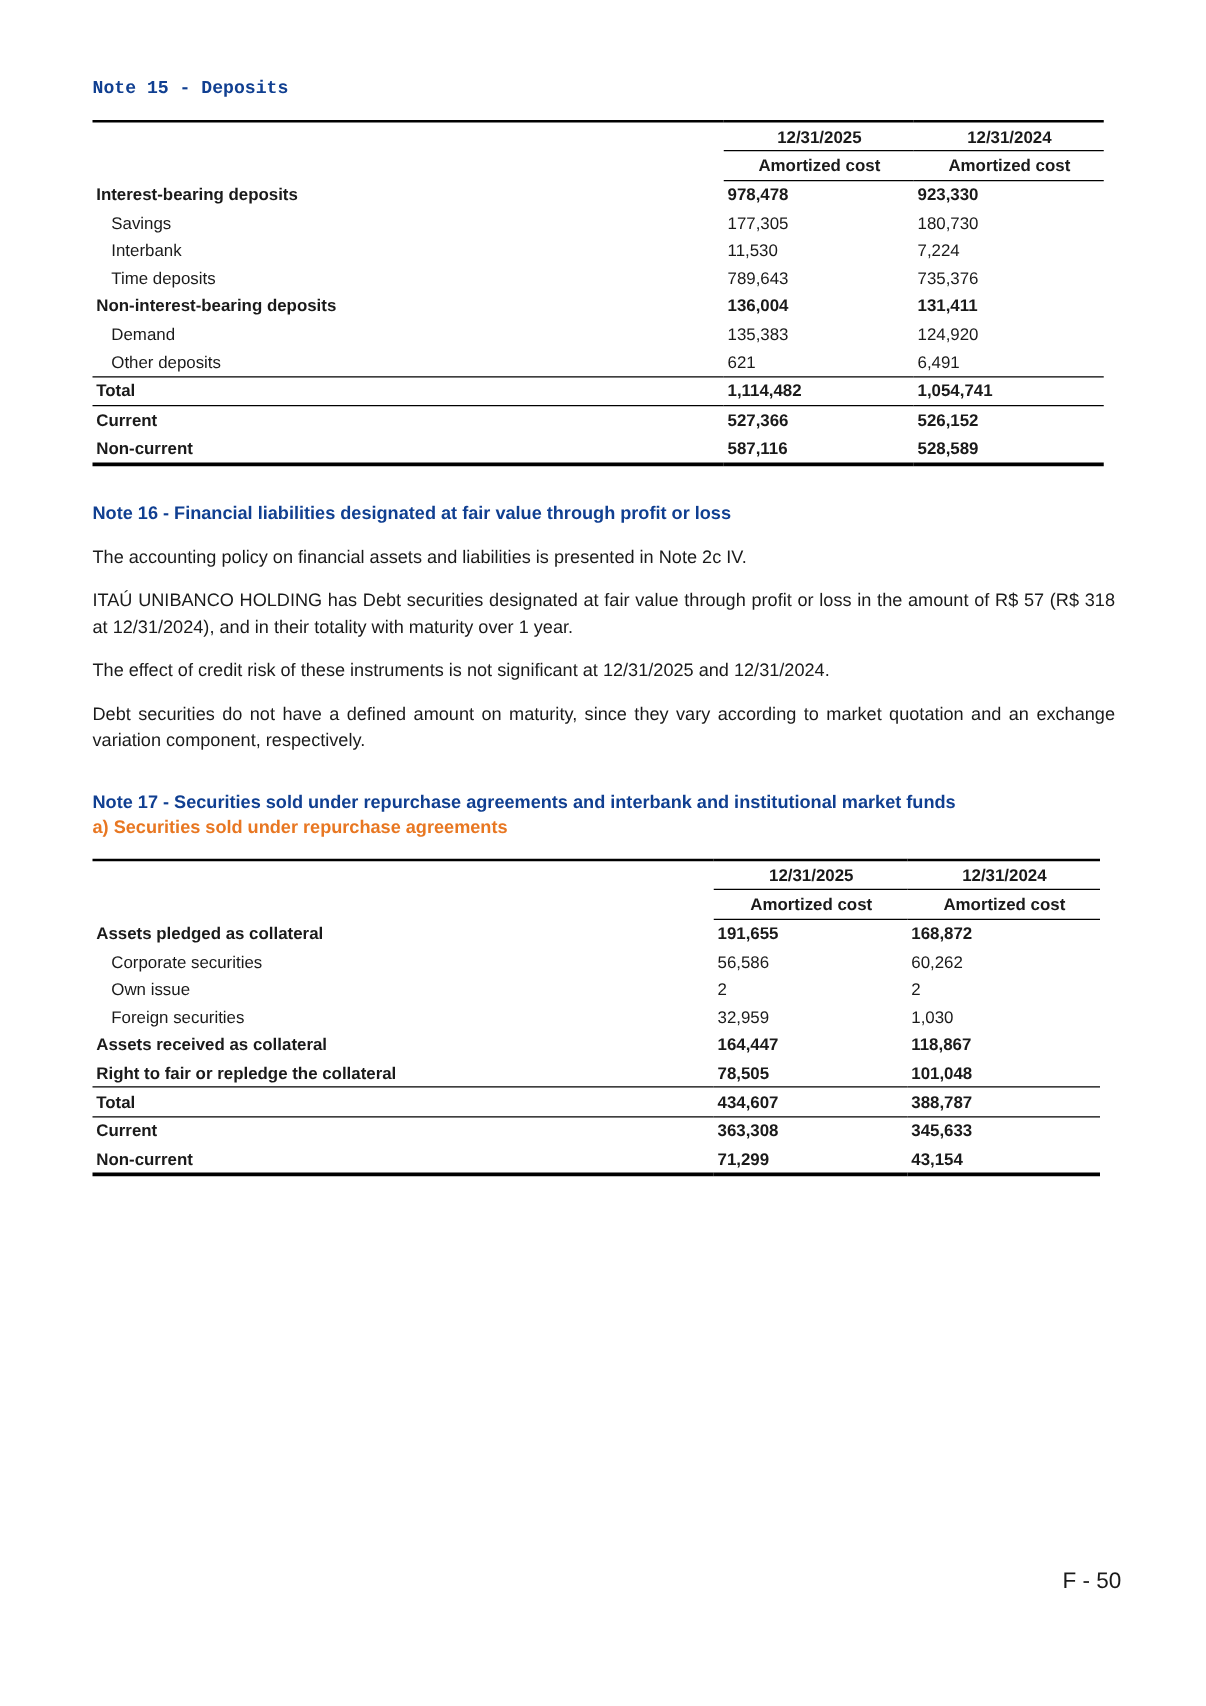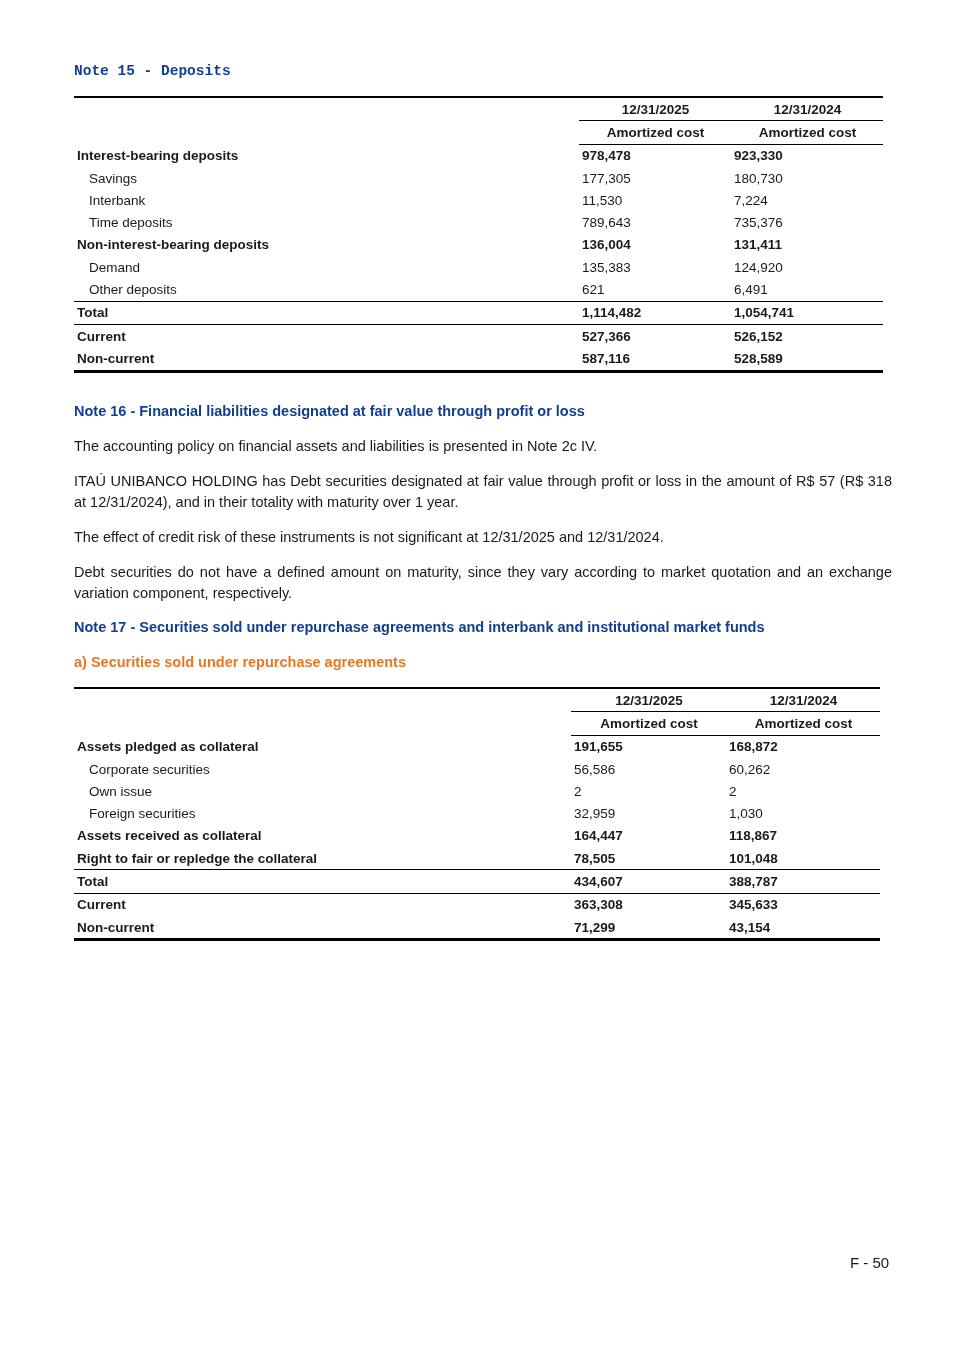--- a/index.html
+++ b/index.html
@@ -12,21 +12,21 @@
   table.fin td { padding: 0 2px 0 3px; height: 22.3px; white-space: nowrap; }
   table.fin td.num { text-align: left; }
   table.fin td.hdr { text-align: center; font-weight: bold; }
   table.fin tr.top td { border-top: 2px solid #000; }
   table.fin tr.h1 td.hdr { border-bottom: 1.5px solid #000; margin-top: 28px; }
   table.fin tr.h2 td { border-bottom: 1.5px solid #000; }
   table.fin tr.bold td { font-weight: bold; }
   table.fin tr.sub td.lbl { padding-left: 15px; }
   table.fin tr.total td { border-top: 1.5px solid #000; border-bottom: 1.5px solid #000; }
   table.fin tr.last td { border-bottom: 3px solid #000; }
-  .footer { position: absolute; left: 850px; top: 1254px; font-size: 15px; color: #1a1a1a; }
+  .footer { position: absolute; left: 850px; top: 1254px; font-size: 18px; color: #1a1a1a; }
 </style>
 </head>
 <body>
 
 <div class="page">
 
   <div class="note-title" style="top:63px;font-family:Liberation Mono, monospace;">Note 15 - Deposits</div>
 
   <table class="fin" style="top:96px; width:809px;">
     <colgroup>
@@ -97,21 +97,21 @@
     </tr>
   </tbody>
     </table>
 
   <div class="note-title" style="top:403px;">Note 16 - Financial liabilities designated at fair value through profit or loss</div>
   <div class="para" style="top:436px;">The accounting policy on financial assets and liabilities is presented in Note 2c IV.</div>
   <div class="para" style="top:471px;">ITAÚ UNIBANCO HOLDING has Debt securities designated at fair value through profit or loss in the amount of R$ 57 (R$ 318 at 12/31/2024), and in their totality with maturity over 1 year.</div>
   <div class="para" style="top:527px;">The effect of credit risk of these instruments is not significant at 12/31/2025 and 12/31/2024.</div>
   <div class="para" style="top:562px;">Debt securities do not have a defined amount on maturity, since they vary according to market quotation and an exchange variation component, respectively.</div>
 
-  <div class="note-title" style="top:619px;text-align:right;">Note 17 - Securities sold under repurchase agreements and interbank and institutional market funds</div>
+  <div class="note-title" style="top:634px;text-align:right;">Note 17 - Securities sold under repurchase agreements and interbank and institutional market funds</div>
   <div class="sub-title" style="top:654px;">a) Securities sold under repurchase agreements</div>
 
   <table class="fin" style="top:687px; width:806px;">
     <colgroup>
         <col style="width:497px">
         <col style="width:155px">
         <col style="width:154px">
       </colgroup>
     <tbody>
         <tr class="top h1">

